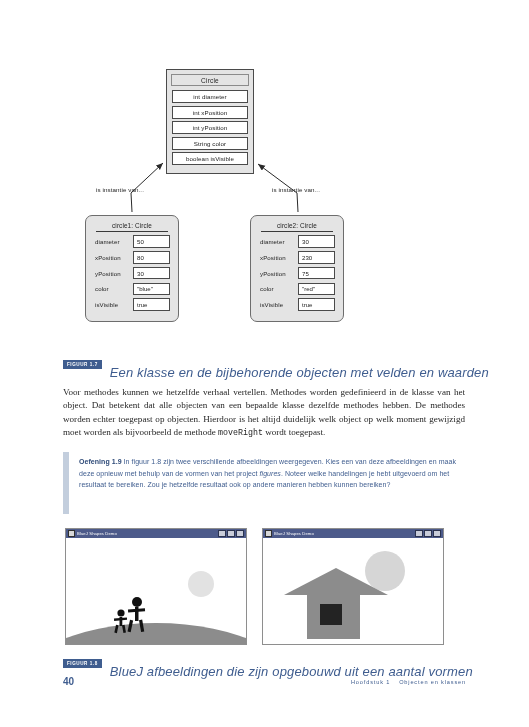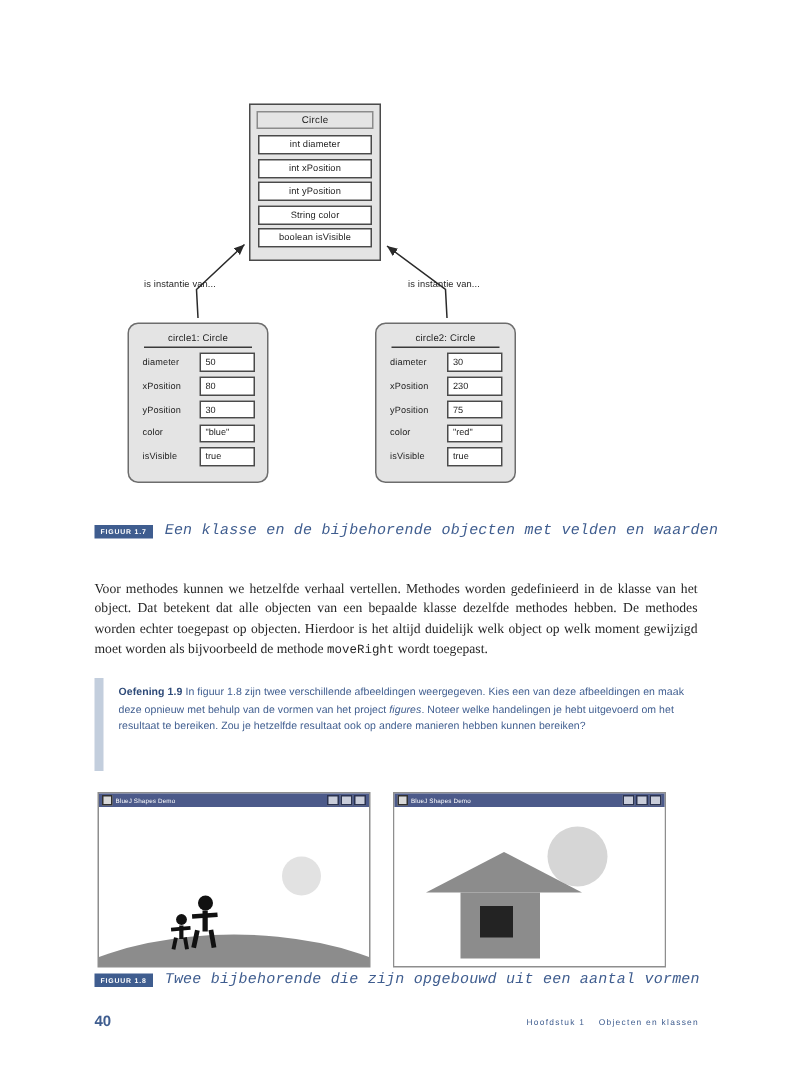--- a/index.html
+++ b/index.html
@@ -67,22 +67,22 @@
   .caption{
     position:absolute;display:flex;align-items:center;gap:8px;left:63px;
   }
   .cap-badge{
     background:#3f5d8f;color:#ffffff;font-size:4.6px;
     font-family:"Liberation Sans", sans-serif;font-weight:bold;
     letter-spacing:.55px;padding:2.6px 4px 2.4px 4px;
     text-transform:uppercase;white-space:nowrap;
   }
   .cap-text{
-    font-family:Liberation Mono, monospace;font-style:italic;
-    font-size:10px;color:#3f5d8f;letter-spacing:.15px;white-space:nowrap;
+    font-family:Liberation Sans, sans-serif;font-style:italic;
+    font-size:13px;color:#3f5d8f;letter-spacing:.15px;white-space:nowrap;margin-top:16px;
   }
   #caption-17{top:349px;}
   #caption-18{top:648px;}
 
   
   .body-par{
     position:absolute;left:63px;top:377px;width:402px;
     font-family:"Liberation Serif", serif;font-size:9.1px;line-height:13.3px;
     color:#262626;text-align:justify;
   }
@@ -283,21 +283,21 @@
         <circle cx="122" cy="33" r="20" fill="#d6d6d6"></circle>
         <polygon points="73,30 125,57 21,57" fill="#8c8c8c"></polygon>
         <rect x="44" y="57" width="53" height="44" fill="#8c8c8c"></rect>
         <rect x="57" y="66" width="22" height="21" fill="#232323"></rect>
       </svg>
     </div>
   </div>
 
   <div class="caption" id="caption-18">
     <span class="cap-badge">Figuur 1.8</span>
-    <span class="cap-text">Twee bijbehorende die zijn opgebouwd uit een aantal vormen</span>
+    <span class="cap-text">BlueJ afbeeldingen die zijn opgebouwd uit een aantal vormen</span>
   </div>
 
   <div class="footer">
     <span class="pg-num">40</span>
     <span class="footer-right">
       <span class="footer-chapter">Hoofdstuk 1</span><span>Objecten en klassen</span>
     </span>
   </div>
 
 </div>

